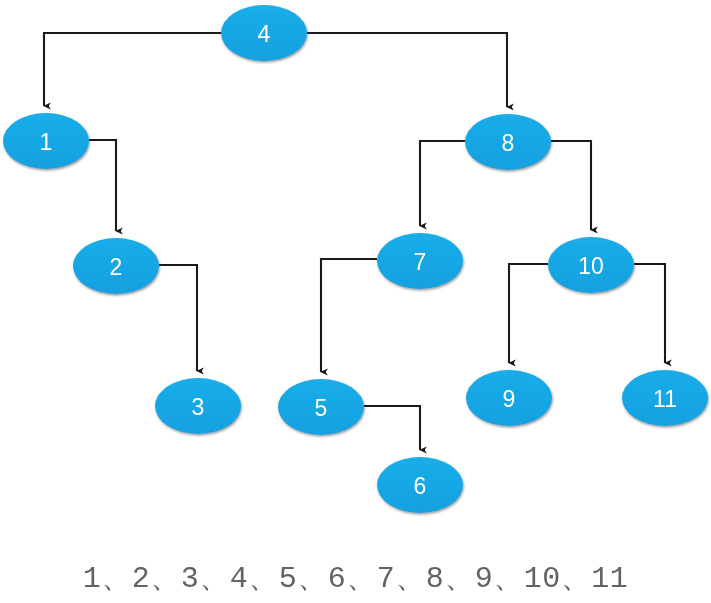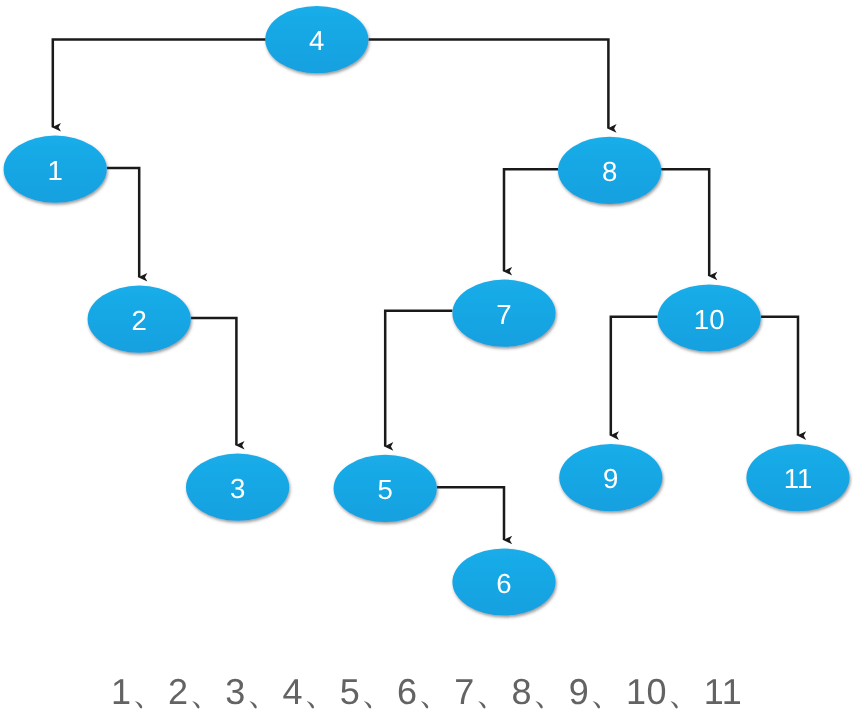--- a/index.html
+++ b/index.html
@@ -41,21 +41,21 @@
     stroke-linejoin: miter;
     stroke-linecap: butt;
   }
   #caption-text {
     position: absolute;
     left: 0;
     right: 0;
     top: 557px;
     text-align: center;
     color: #636363;
-    font-family: Liberation Sans, sans-serif;
+    font-family: Liberation Mono, monospace;
     font-size: 30px;
     letter-spacing: 0.5px;
     white-space: nowrap;
     user-select: none;
   }
 </style>
 </head>
 <body>
 
 <div id="diagram-root">

